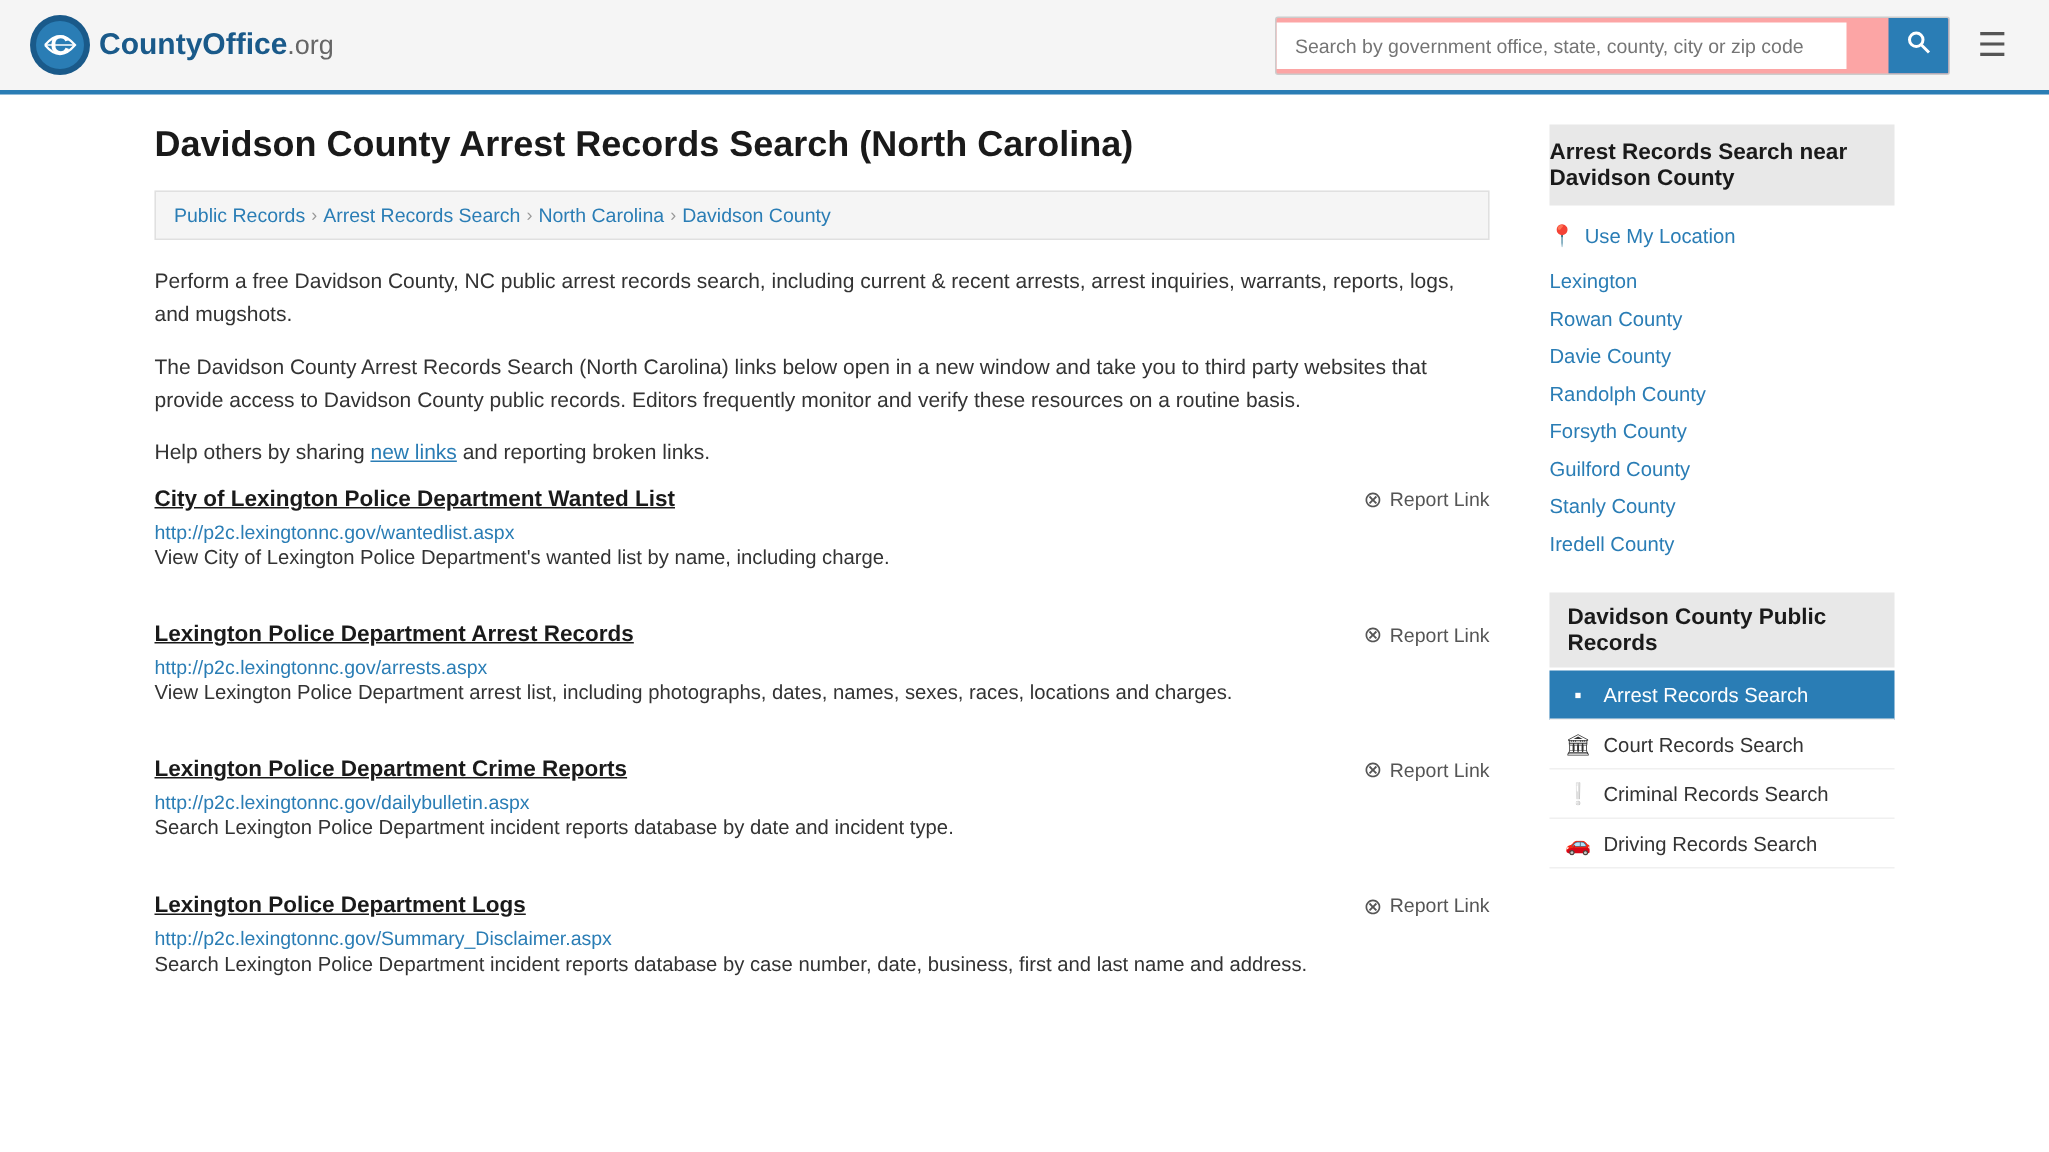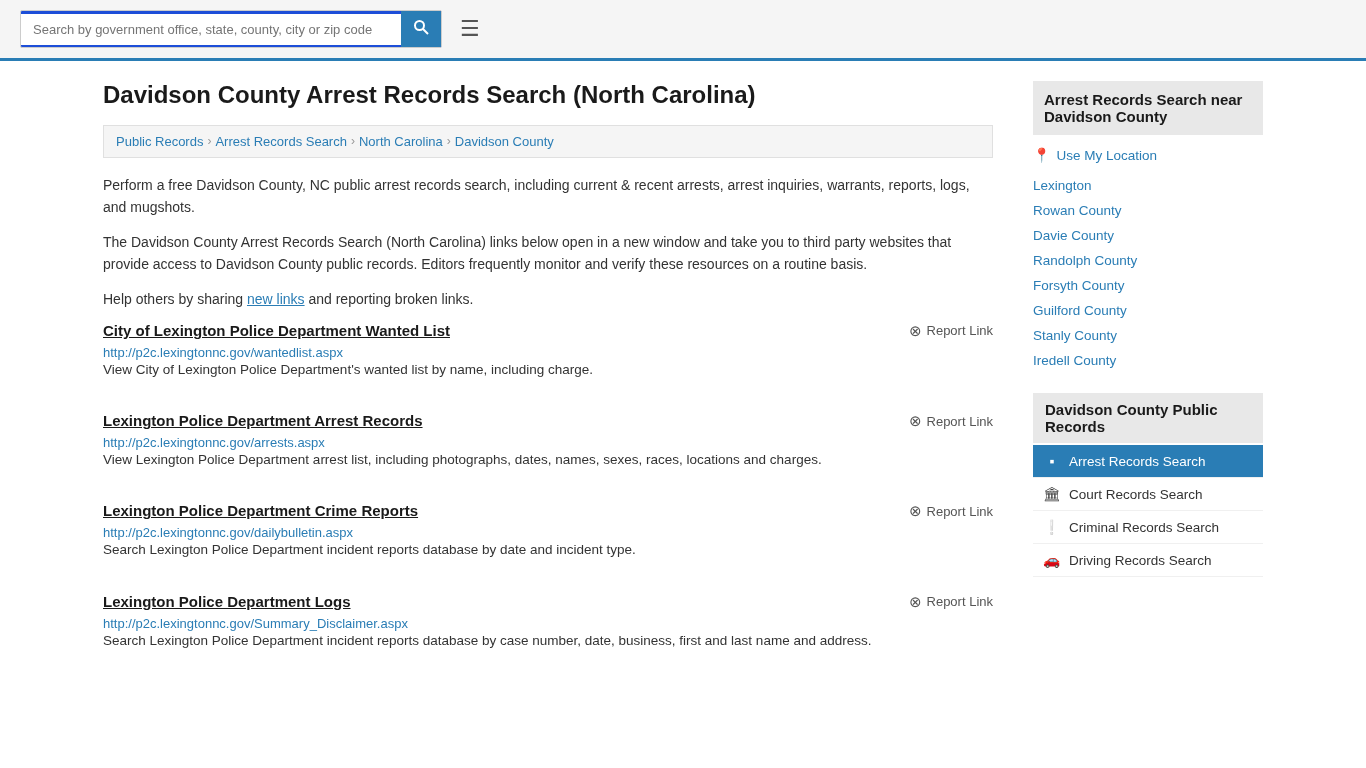--- a/index.html
+++ b/index.html
@@ -25,23 +25,24 @@
     }
     .header-right {
       display: flex;
       align-items: center;
       gap: 10px;
     }
     .search-bar {
       display: flex;
       align-items: center;
       border: 1px solid #ccc;
-      background: #1d4ed8;
+      background: #fca5a5;
       border-radius: 2px;
       overflow: hidden;
+      gap: 28px;
     }
     .search-bar input {
       width: 380px;
       padding: 8px 12px;
       border: none;
       outline: none;
       font-size: 13px;
       color: #999;
     }
     .search-bar button {
@@ -160,21 +161,21 @@
       color: #333;
       line-height: 1.5;
     }
 
     
     .sidebar-section {
       margin-bottom: 20px;
     }
     .sidebar-heading {
       background: #e8e8e8;
-      padding: 10px 11px;
+      padding: 10px 0;
       font-size: 15px;
       font-weight: bold;
       color: #1a1a1a;
       margin-bottom: 8px;
     }
     .sidebar-location-btn {
       display: flex;
       align-items: center;
       gap: 6px;
       color: #2a7db5;
@@ -237,20 +238,32 @@
     
     .pin-icon {
       color: #555;
       font-size: 14px;
     }
   </style>
 </head>
 <body>
 
 <header class="header">
+  <div class="logo-area">
+    <svg class="logo-icon" viewBox="0 0 40 40" xmlns="http://www.w3.org/2000/svg">
+      <circle cx="20" cy="20" r="20" fill="#1a5a8a"></circle>
+      <circle cx="20" cy="20" r="16" fill="#2a7db5"></circle>
+      <text x="20" y="26" text-anchor="middle" font-size="18" fill="white" font-family="Arial" font-weight="bold">C</text>
+      <path d="M10 20 Q20 8 30 20 Q20 32 10 20" fill="none" stroke="white" stroke-width="1.5"></path>
+      <path d="M10 20 Q20 20 30 20" fill="none" stroke="white" stroke-width="1"></path>
+    </svg>
+    <div>
+      <span style="font-size:20px;font-weight:bold;color:#1a5a8a;">CountyOffice</span><span style="font-size:18px;color:#666;">.org</span>
+    </div>
+  </div>
   <div class="header-right">
     <div class="search-bar">
       <input type="text" placeholder="Search by government office, state, county, city or zip code" style="">
       <button>
         <svg width="16" height="16" viewBox="0 0 16 16" fill="white">
           <circle cx="6.5" cy="6.5" r="4.5" stroke="white" stroke-width="2" fill="none"></circle>
           <line x1="10" y1="10" x2="15" y2="15" stroke="white" stroke-width="2"></line>
         </svg>
       </button>
     </div>

